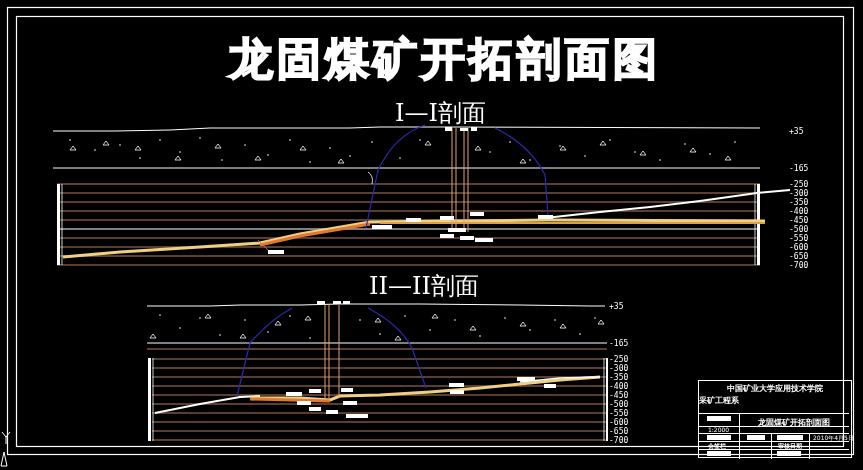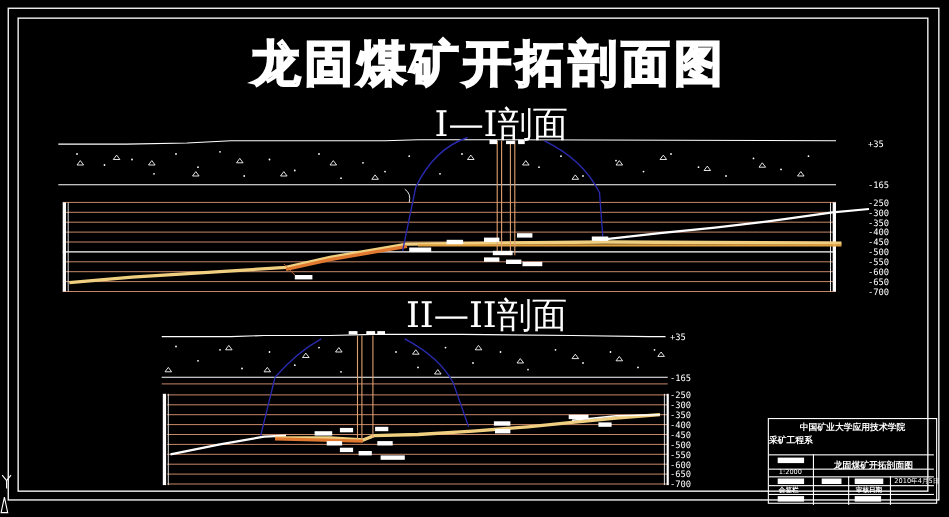--- a/index.html
+++ b/index.html
@@ -1,21 +1,21 @@
 <!DOCTYPE html>
 <html><head>
 <meta charset="utf-8">
 <style>
   html,body{margin:0;padding:0;background:#000;}
   body{width:863px;height:470px;position:relative;overflow:hidden;font-family:"DejaVu Sans",sans-serif;}
   #canvas{position:absolute;left:0;top:0;width:863px;height:470px;}
   .main-title{position:absolute;left:215px;top:32px;width:460px;height:54px;text-align:center;
     font-family:"DejaVu Sans",sans-serif;font-weight:bold;font-size:44px;letter-spacing:4px;line-height:54px;
     color:#000;-webkit-text-stroke:2px #fff;}
-  .sec-title{position:absolute;font-family:"DejaVu Serif","Liberation Serif",serif;font-size:32px;color:#fff;line-height:28px;white-space:nowrap;}
+  .sec-title{position:absolute;font-family:"DejaVu Serif","Liberation Serif",serif;font-size:24px;color:#fff;line-height:28px;white-space:nowrap;}
   .tick{position:absolute;font-family:"DejaVu Sans Mono",monospace;font-size:8px;color:#fff;line-height:9px;white-space:nowrap;}
   .tb{position:absolute;left:698px;top:380px;width:154px;height:78px;border:1px solid #fff;box-sizing:border-box;}
   .tb-school{position:absolute;left:0;top:3px;width:100%;text-align:center;font-size:8px;font-weight:bold;color:#fff;line-height:10px;}
   .tb-dept{position:absolute;left:0;top:15px;width:100%;text-align:left;font-size:8px;font-weight:bold;color:#fff;line-height:10px;}
   .tb-cell{position:absolute;font-size:6px;color:#fff;line-height:8px;white-space:nowrap;}
   .tb-box{position:absolute;background:#fff;}
   .tb-line{position:absolute;background:#fff;}
   .tb-drawing{position:absolute;left:42px;top:37px;width:106px;text-align:center;font-size:8px;font-weight:bold;color:#fff;line-height:10px;}
 </style>
 </head>

